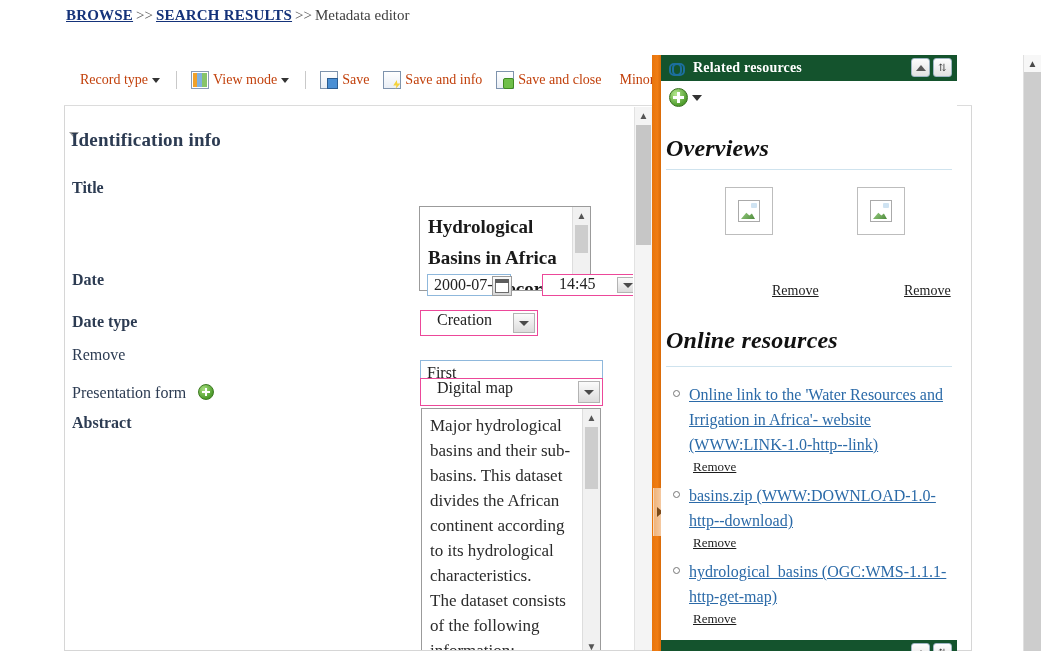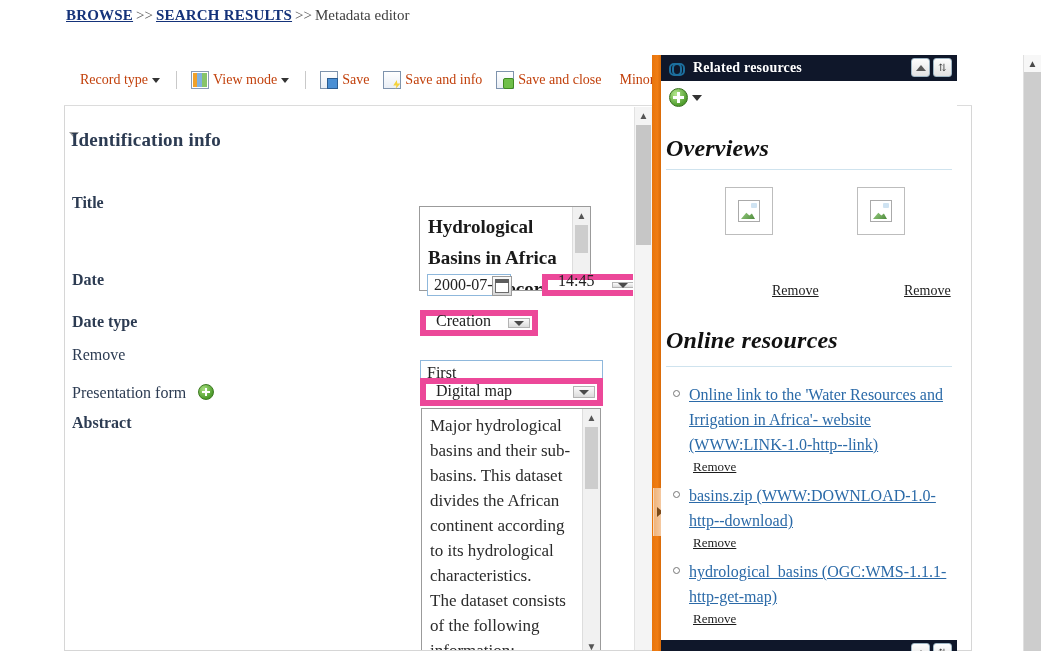--- a/index.html
+++ b/index.html
@@ -141,24 +141,24 @@
     border: 1px solid #8fb8dc;
     background: #fff;
     font-family: "Liberation Serif", serif;
     font-size: 16px;
     color: #222;
     padding: 2px 6px;
     outline: none;
   }
   .sel-box {
     position: absolute; box-sizing: border-box;
-    border: 6px solid #ec4899; background: #fff;
+    border: 1px solid #ec4899; background: #fff;
     font-size: 16px; color: #222;
-    display: flex; align-items: flex-end;
-    padding-left: 10px; cursor: pointer;
+    display: flex; align-items: flex-start;
+    padding-left: 16px; cursor: pointer;
   }
   .sel-arrow {
     position: absolute; right: 2px; top: 2px; bottom: 2px;
     width: 20px;
     background: linear-gradient(#fbfbfb, #dcdcdc);
     border: 1px solid #b3b3b3;
     display: flex; align-items: center; justify-content: center;
   }
   .sel-arrow::after {
     content: ""; width: 0; height: 0;
@@ -248,21 +248,21 @@
   }
 
   
   .right-pane {
     position: absolute; left: 661px; top: 55px;
     width: 296px; height: 596px;
     background: #fff; overflow: hidden;
   }
   .panel-head {
     position: absolute; left: 0; width: 296px; height: 26px;
-    background: #0f172a;
+    background: #14532d;
     display: flex; align-items: center;
     box-sizing: border-box;
     padding-left: 8px;
   }
   .panel-head .ttl {
     color: #ffffff; font-size: 14px; font-weight: bold;
     margin-left: 8px; letter-spacing: .2px;
   }
   .link-ico {
     display: inline-block; width: 16px; height: 10px; position: relative;
@@ -411,21 +411,21 @@
       <span class="ico ico-page ico-reset"></span>
       <span class="lbl">R</span>
     </span>
   </div>
 
   <div class="form-pane">
 
     <span class="section-toggle"></span>
     <div class="section-head">Identification info</div>
 
-    <div class="field-label bold" style="top:87px;">Title</div>
+    <div class="field-label bold" style="top:72px;">Title</div>
     <div class="ta-wrap" style="left:354px; top:63px; width:172px; height:85px;margin-top:36px;">
       <div class="ta-text bold">Hydrological Basins in Africa (Sample record)</div>
       <div class="ta-sb">
         <div class="arr up">▲</div>
         <div class="thumb" style="top:18px; height:28px;"></div>
         <div class="arr dn">▼</div>
       </div>
       <div class="ta-grip"></div>
     </div>
 

